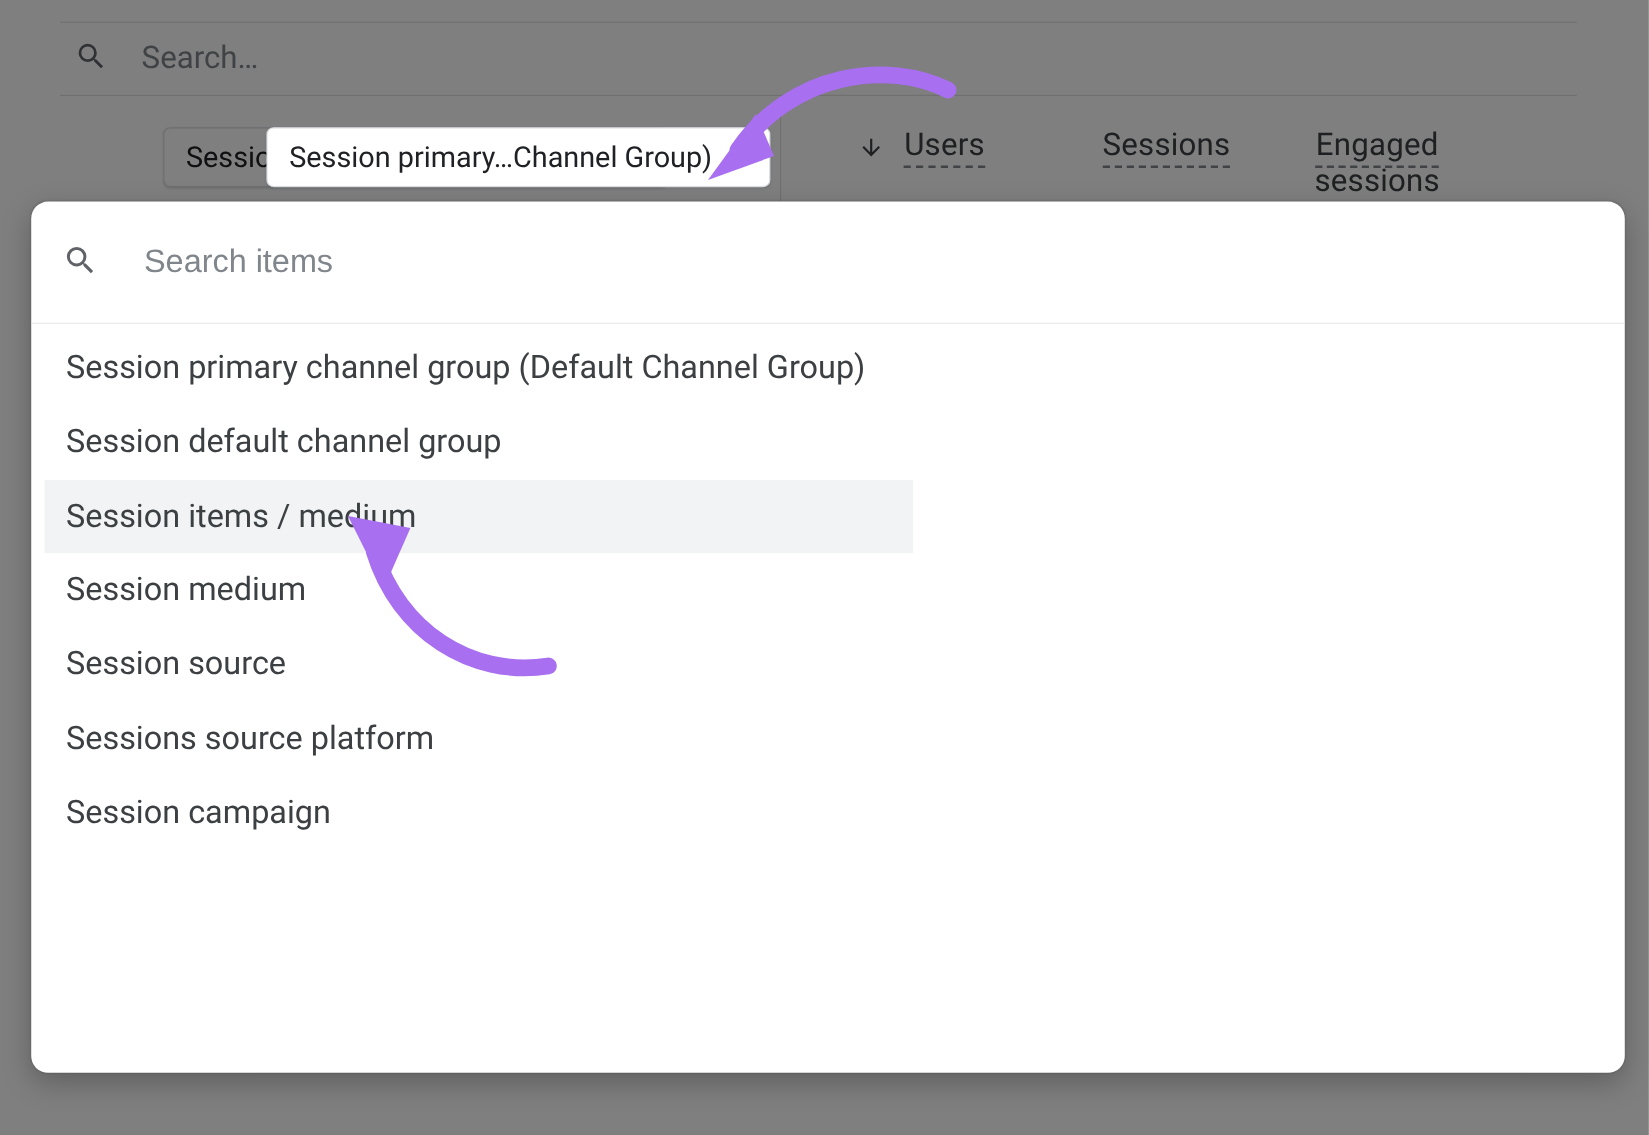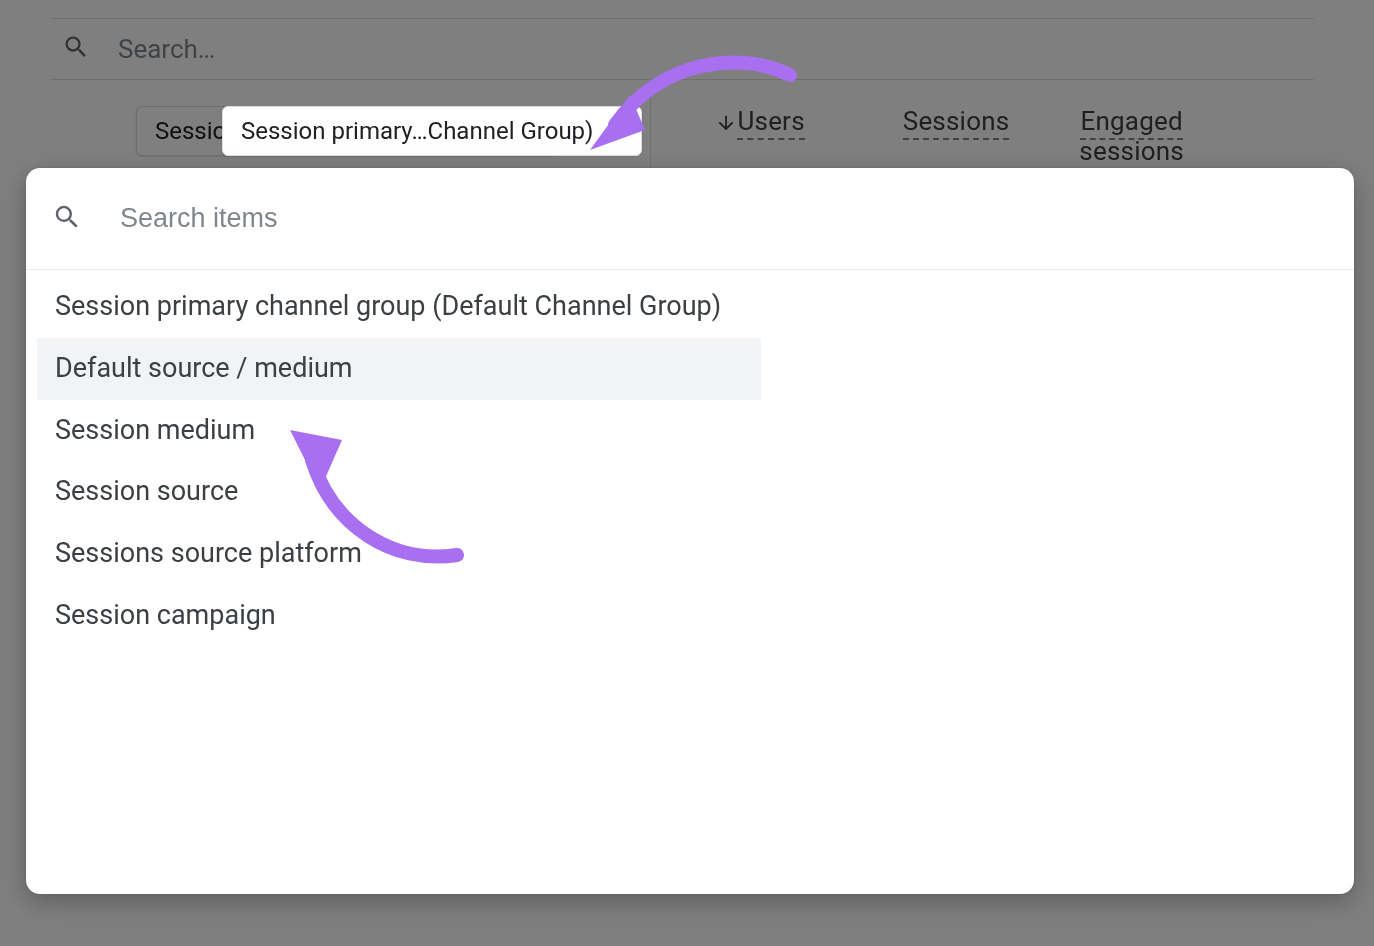--- a/index.html
+++ b/index.html
@@ -85,21 +85,21 @@
     text-align: right;
     font-size: 26px;
     color: #3c4043;
     letter-spacing: .2px;
   }
   .metric-col span {
     border-bottom: 2px dashed #80868b;
     padding-bottom: 2px;
     text-decoration-color: #80868b;
   }
-  .metric-col.users { margin-left: 64px; display:flex; align-items:flex-start; gap:0;}
+  .metric-col.users { margin-left: 64px; display:flex; align-items:flex-start; gap:16px;}
   .metric-col.users svg { width: 22px; height: 22px; fill: #3c4043; margin-top:6px;}
   .metric-col.sessions { margin-left: 98px; }
   .metric-col.engaged { margin-left: 70px; text-align:center;}
 
   
   .panel {
     position: absolute;
     top: 168px;
     left: 26px;
     right: 20px;
@@ -220,21 +220,22 @@
     <span>
       <svg viewBox="0 0 24 24">
           <path d="M15.5 14h-.79l-.28-.27A6.471 6.471 0 0016 9.5 6.5 6.5 0 109.5 16c1.61 0 3.09-.59 4.23-1.57l.27.28v.79l5 4.99L20.49 19l-4.99-5zm-6 0C7.01 14 5 11.99 5 9.5S7.01 5 9.5 5 14 7.01 14 9.5 11.99 14 9.5 14z"></path>
         </svg>
     </span>
     <input type="text" placeholder="Search items" style="">
   </div>
   <div class="panel-list" id="panel-list">
 
   <div class="panel-item">Session primary channel group (Default Channel Group)</div>
-      <div class="panel-item hovered">Default source / medium</div>
+      <div class="panel-item">Session default channel group</div>
+      <div class="panel-item hovered">Session items / medium</div>
       <div class="panel-item">Session medium</div>
       <div class="panel-item">Session source</div>
       <div class="panel-item">Sessions source platform</div>
       <div class="panel-item">Session campaign</div>
     </div>
 </div>
 
 <div class="arrow top">
   <svg viewBox="0 0 260 150">
     <path d="M230 45 C 180 20, 100 30, 55 95"></path>

